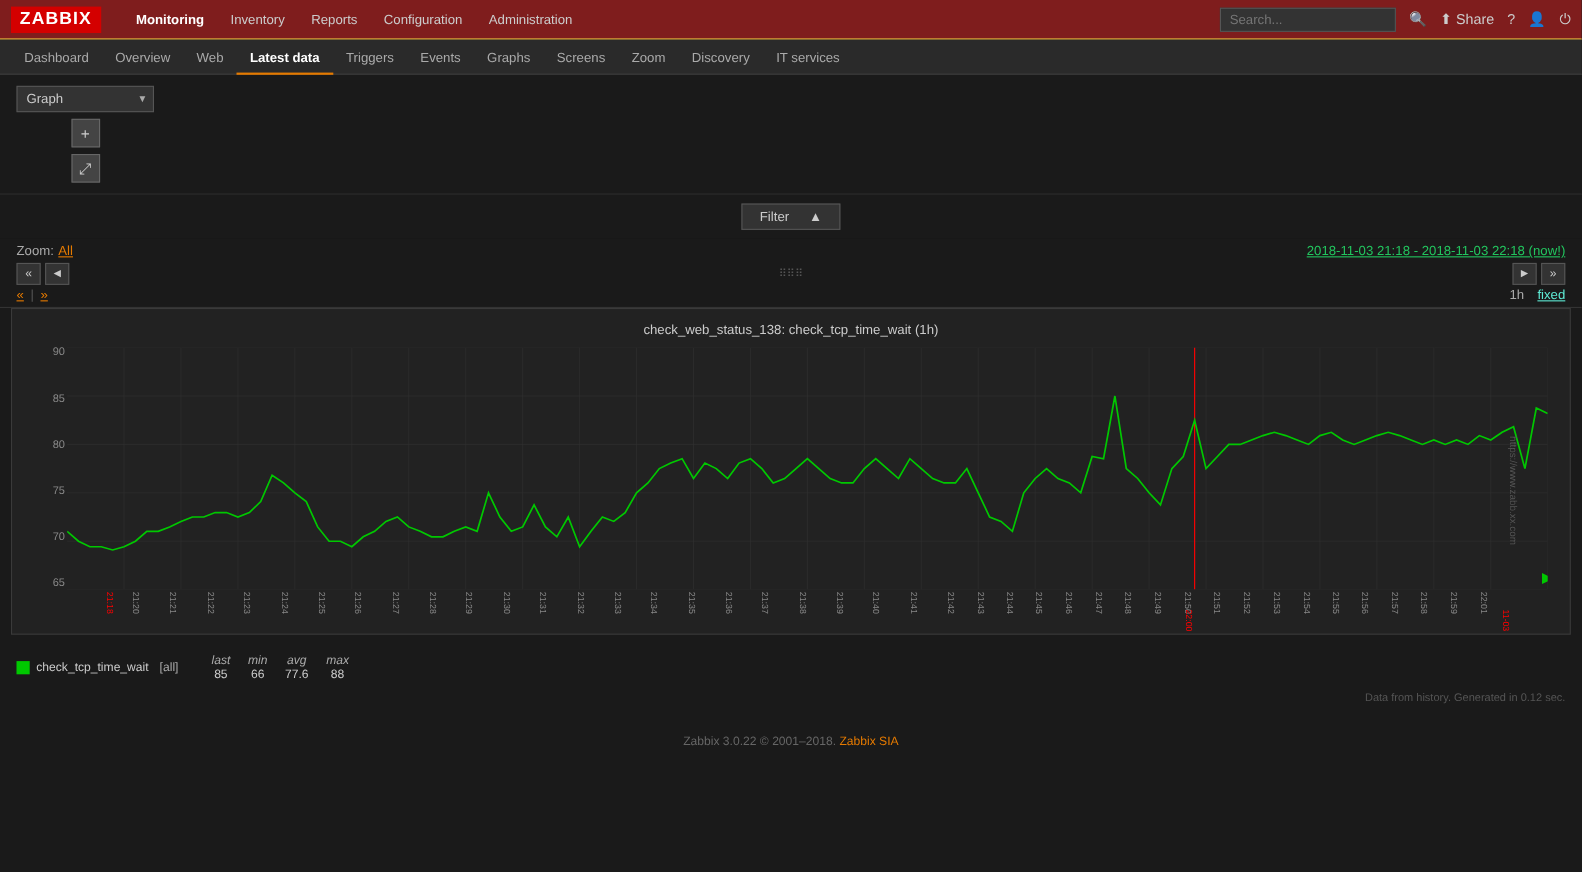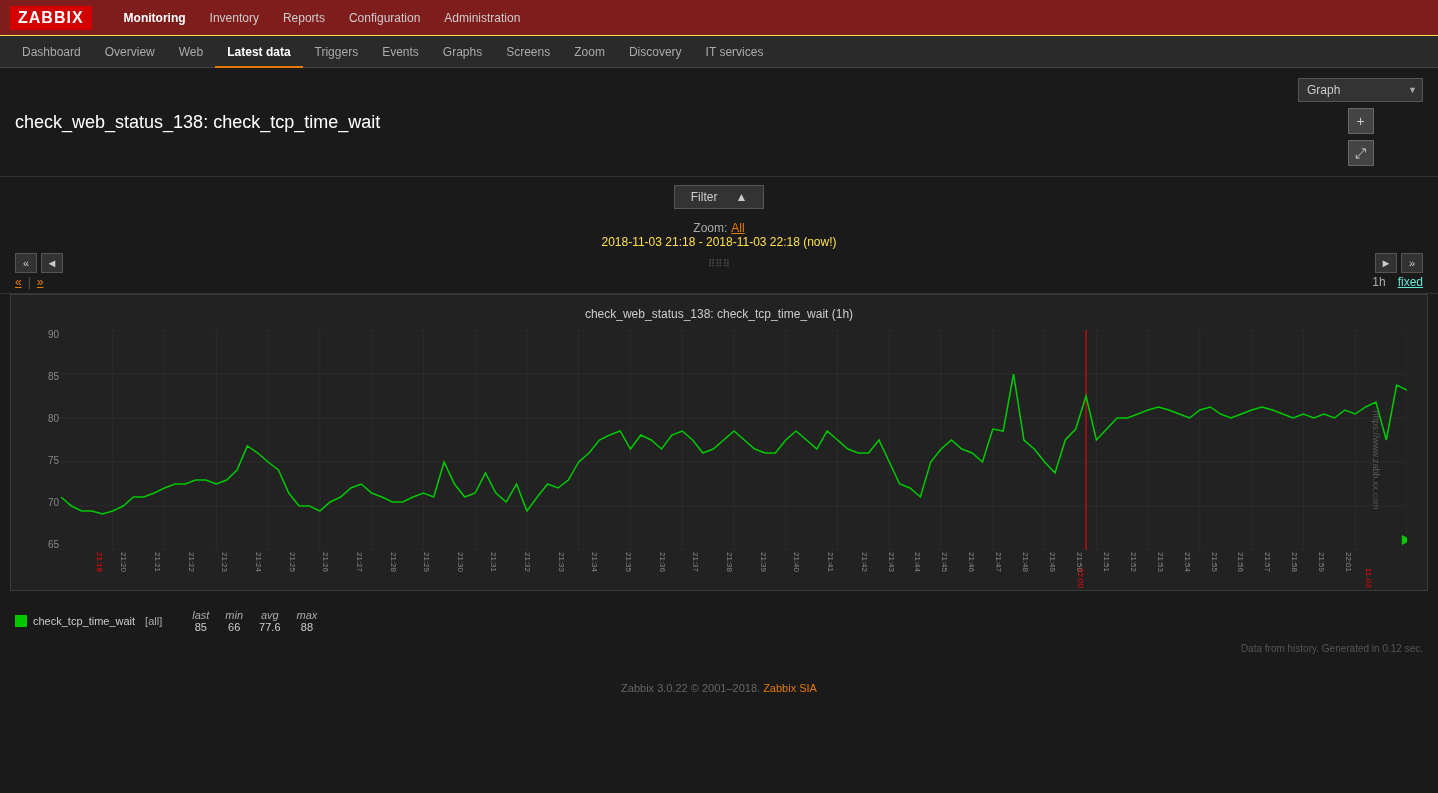--- a/index.html
+++ b/index.html
@@ -153,26 +153,25 @@
     #controls {
       background: #1a1a1a;
       padding: 4px 15px;
       border-bottom: 1px solid #333;
     }
     .zoom-row {
       display: flex;
       align-items: center;
       justify-content: space-between;
       margin-bottom: 4px;
-      flex-direction: column;
     }
     .zoom-label { color: #aaa; font-size: 12px; }
     .zoom-link { color: #e57a00; text-decoration: underline; cursor: pointer; margin-left: 4px; }
     .time-range { color: #aaa; font-size: 12px; }
-    .time-range a { color: #fde047; cursor: pointer; }
+    .time-range a { color: #22c55e; text-decoration: underline; cursor: pointer; }
     .nav-row {
       display: flex;
       align-items: center;
       gap: 4px;
     }
     .nav-btn {
       background: #333;
       border: 1px solid #555;
       color: #ccc;
       width: 22px;
@@ -325,38 +324,45 @@
 </head>
 <body>
 
 <div id="top-nav">
   <div id="logo">ZABBIX</div>
   <div class="nav-item active">Monitoring</div>
   <div class="nav-item">Inventory</div>
   <div class="nav-item">Reports</div>
   <div class="nav-item">Configuration</div>
   <div class="nav-item">Administration</div>
+  <div class="nav-right">
+    <input class="search-box" type="text" placeholder="Search..." style="">
+    <span>🔍</span>
+    <span>⬆ Share</span>
+    <span>?</span>
+    <span>👤</span>
+    <span>⏻</span>
+  </div>
 </div>
 
 <div id="sub-nav">
   <div class="sub-nav-item">Dashboard</div>
   <div class="sub-nav-item">Overview</div>
   <div class="sub-nav-item">Web</div>
   <div class="sub-nav-item active">Latest data</div>
   <div class="sub-nav-item">Triggers</div>
   <div class="sub-nav-item">Events</div>
   <div class="sub-nav-item">Graphs</div>
   <div class="sub-nav-item">Screens</div>
   <div class="sub-nav-item">Zoom</div>
   <div class="sub-nav-item">Discovery</div>
   <div class="sub-nav-item">IT services</div>
 </div>
 
 <div id="page-header">
-  <div id="page-title">check_web_status_138: check_tcp_time_wait</div>
   <div class="header-right">
     <div class="select-wrapper">
       <select class="graph-selector">
         <option>Graph</option>
         <option>Values</option>
         <option>500 latest values</option>
       </select>
     </div>
     <div class="btn-icon">+</div>
     <div class="btn-icon">⤢</div>

